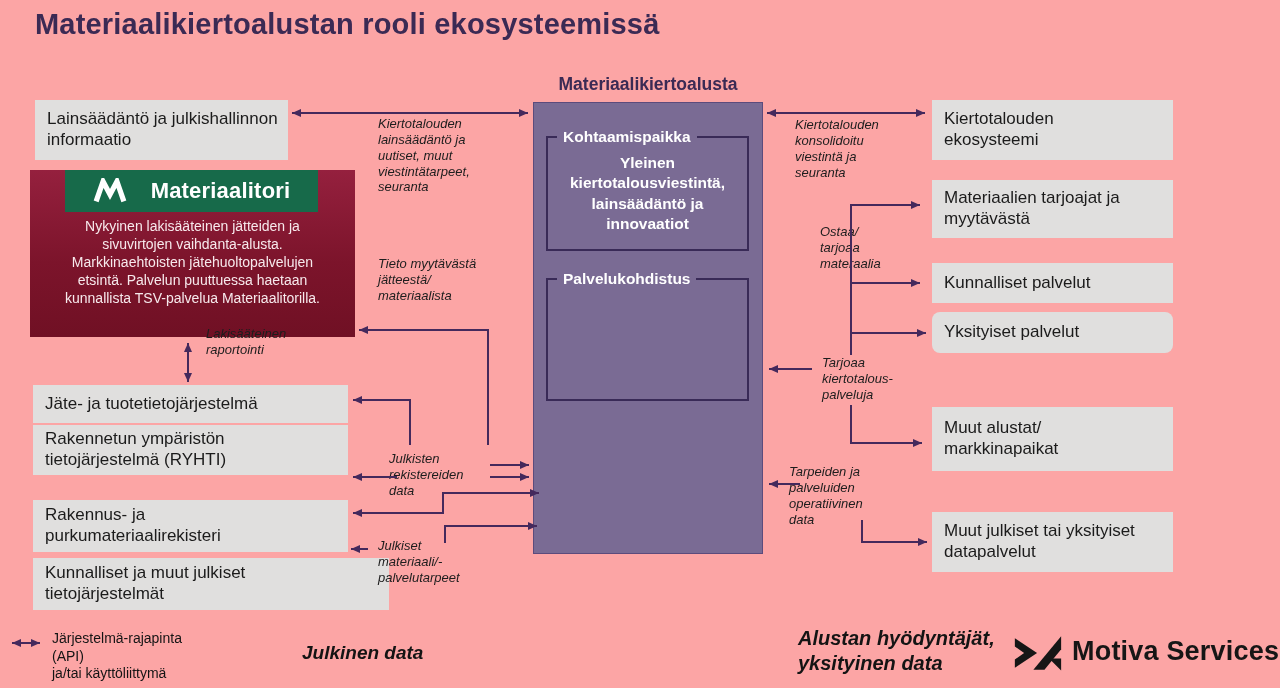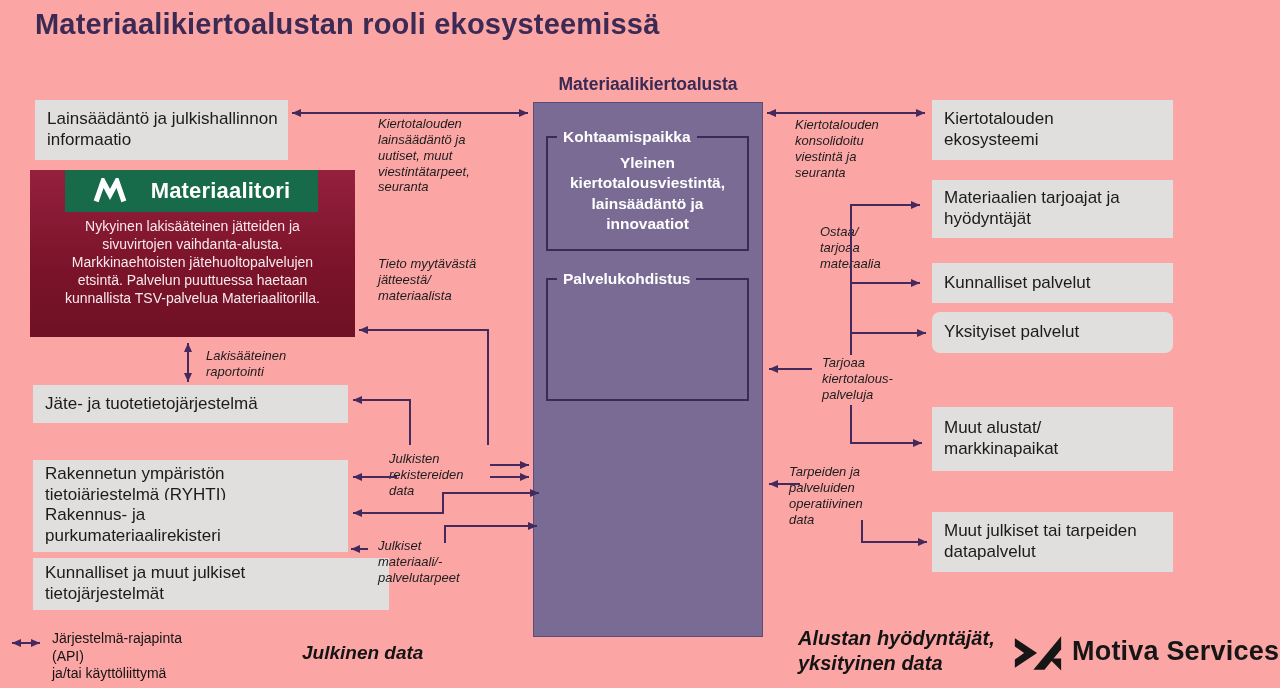--- a/index.html
+++ b/index.html
@@ -76,72 +76,72 @@
     </div>
     <div class="red-desc pre">Nykyinen lakisääteinen jätteiden ja
 sivuvirtojen vaihdanta-alusta.
 Markkinaehtoisten jätehuoltopalvelujen
 etsintä. Palvelun puuttuessa haetaan
 kunnallista TSV-palvelua Materiaalitorilla.</div>
   </div>
 
   <div class="abs gbox" style="left:33px;top:385px;width:315px;height:38px;">Jäte- ja tuotetietojärjestelmä</div>
 
-  <div class="abs gbox pre" style="left:33px;top:460px;width:315px;height:50px;">Rakennetun ympäristön
+  <div class="abs gbox pre" style="left:33px;top:425px;width:315px;height:50px;">Rakennetun ympäristön
 tietojärjestelmä (RYHTI)</div>
 
   <div class="abs gbox pre" style="left:33px;top:500px;width:315px;height:52px;">Rakennus- ja
 purkumateriaalirekisteri</div>
 
   <div class="abs gbox pre" style="left:33px;top:558px;width:356px;height:52px;">Kunnalliset ja muut julkiset
 tietojärjestelmät</div>
 
   <div class="abs col-header" style="left:533px;top:74px;width:230px;">Materiaalikiertoalusta</div>
 
-  <div class="abs column" style="left:533px;top:102px;width:230px;height:535px;">
+  <div class="abs column" style="left:533px;top:102px;width:230px;height:452px;">
 
     <div class="section" style="top:33px;height:115px;">
       <span class="legend">Kohtaamispaikka</span>
       <div class="body pre">Yleinen
 kiertotalousviestintä,
 lainsäädäntö ja
 innovaatiot</div>
     </div>
 
     <div class="section" style="top:175px;height:123px;">
       <span class="legend">Palvelukohdistus</span>
     </div>
 
   </div>
 
   <div class="abs gbox pre" style="left:932px;top:100px;width:241px;height:60px;">Kiertotalouden
 ekosysteemi</div>
 
   <div class="abs gbox pre" style="left:932px;top:180px;width:241px;height:58px;">Materiaalien tarjoajat ja
-hyödyntäjät</div>
+myytävästä</div>
 
   <div class="abs gbox" style="left:932px;top:263px;width:241px;height:40px;">Kunnalliset palvelut</div>
 
   <div class="abs gbox" style="left:932px;top:312px;width:241px;height:41px;border-radius:8px;">Yksityiset palvelut</div>
 
   <div class="abs gbox pre" style="left:932px;top:407px;width:241px;height:64px;">Muut alustat/
 markkinapaikat</div>
 
-  <div class="abs gbox pre" style="left:932px;top:512px;width:241px;height:60px;">Muut julkiset tai tarpeiden
+  <div class="abs gbox pre" style="left:932px;top:512px;width:241px;height:60px;">Muut julkiset tai yksityiset
 datapalvelut</div>
 
   <div class="abs flabel pre" style="left:378px;top:116px;width:130px;">Kiertotalouden
 lainsäädäntö ja
 uutiset, muut
 viestintätarpeet,
 seuranta</div>
   <div class="abs flabel pre" style="left:378px;top:256px;width:130px;">Tieto myytävästä
 jätteestä/
 materiaalista</div>
-  <div class="abs flabel pre" style="left:206px;top:348px;width:120px;">Lakisääteinen
+  <div class="abs flabel pre" style="left:206px;top:326px;width:120px;">Lakisääteinen
 raportointi</div>
   <div class="abs flabel pre" style="left:389px;top:451px;width:110px;">Julkisten
 rekistereiden
 data</div>
   <div class="abs flabel pre" style="left:378px;top:538px;width:120px;">Julkiset
 materiaali/-
 palvelutarpeet</div>
   <div class="abs flabel pre" style="left:795px;top:117px;width:120px;">Kiertotalouden
 konsolidoitu
 viestintä ja

